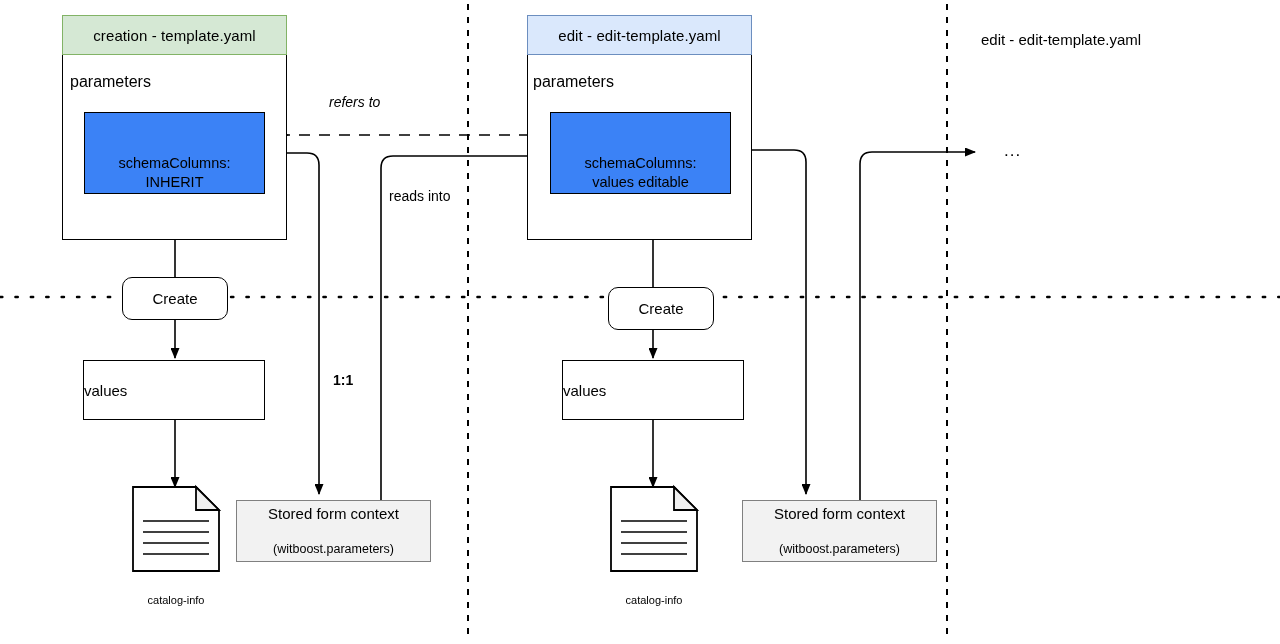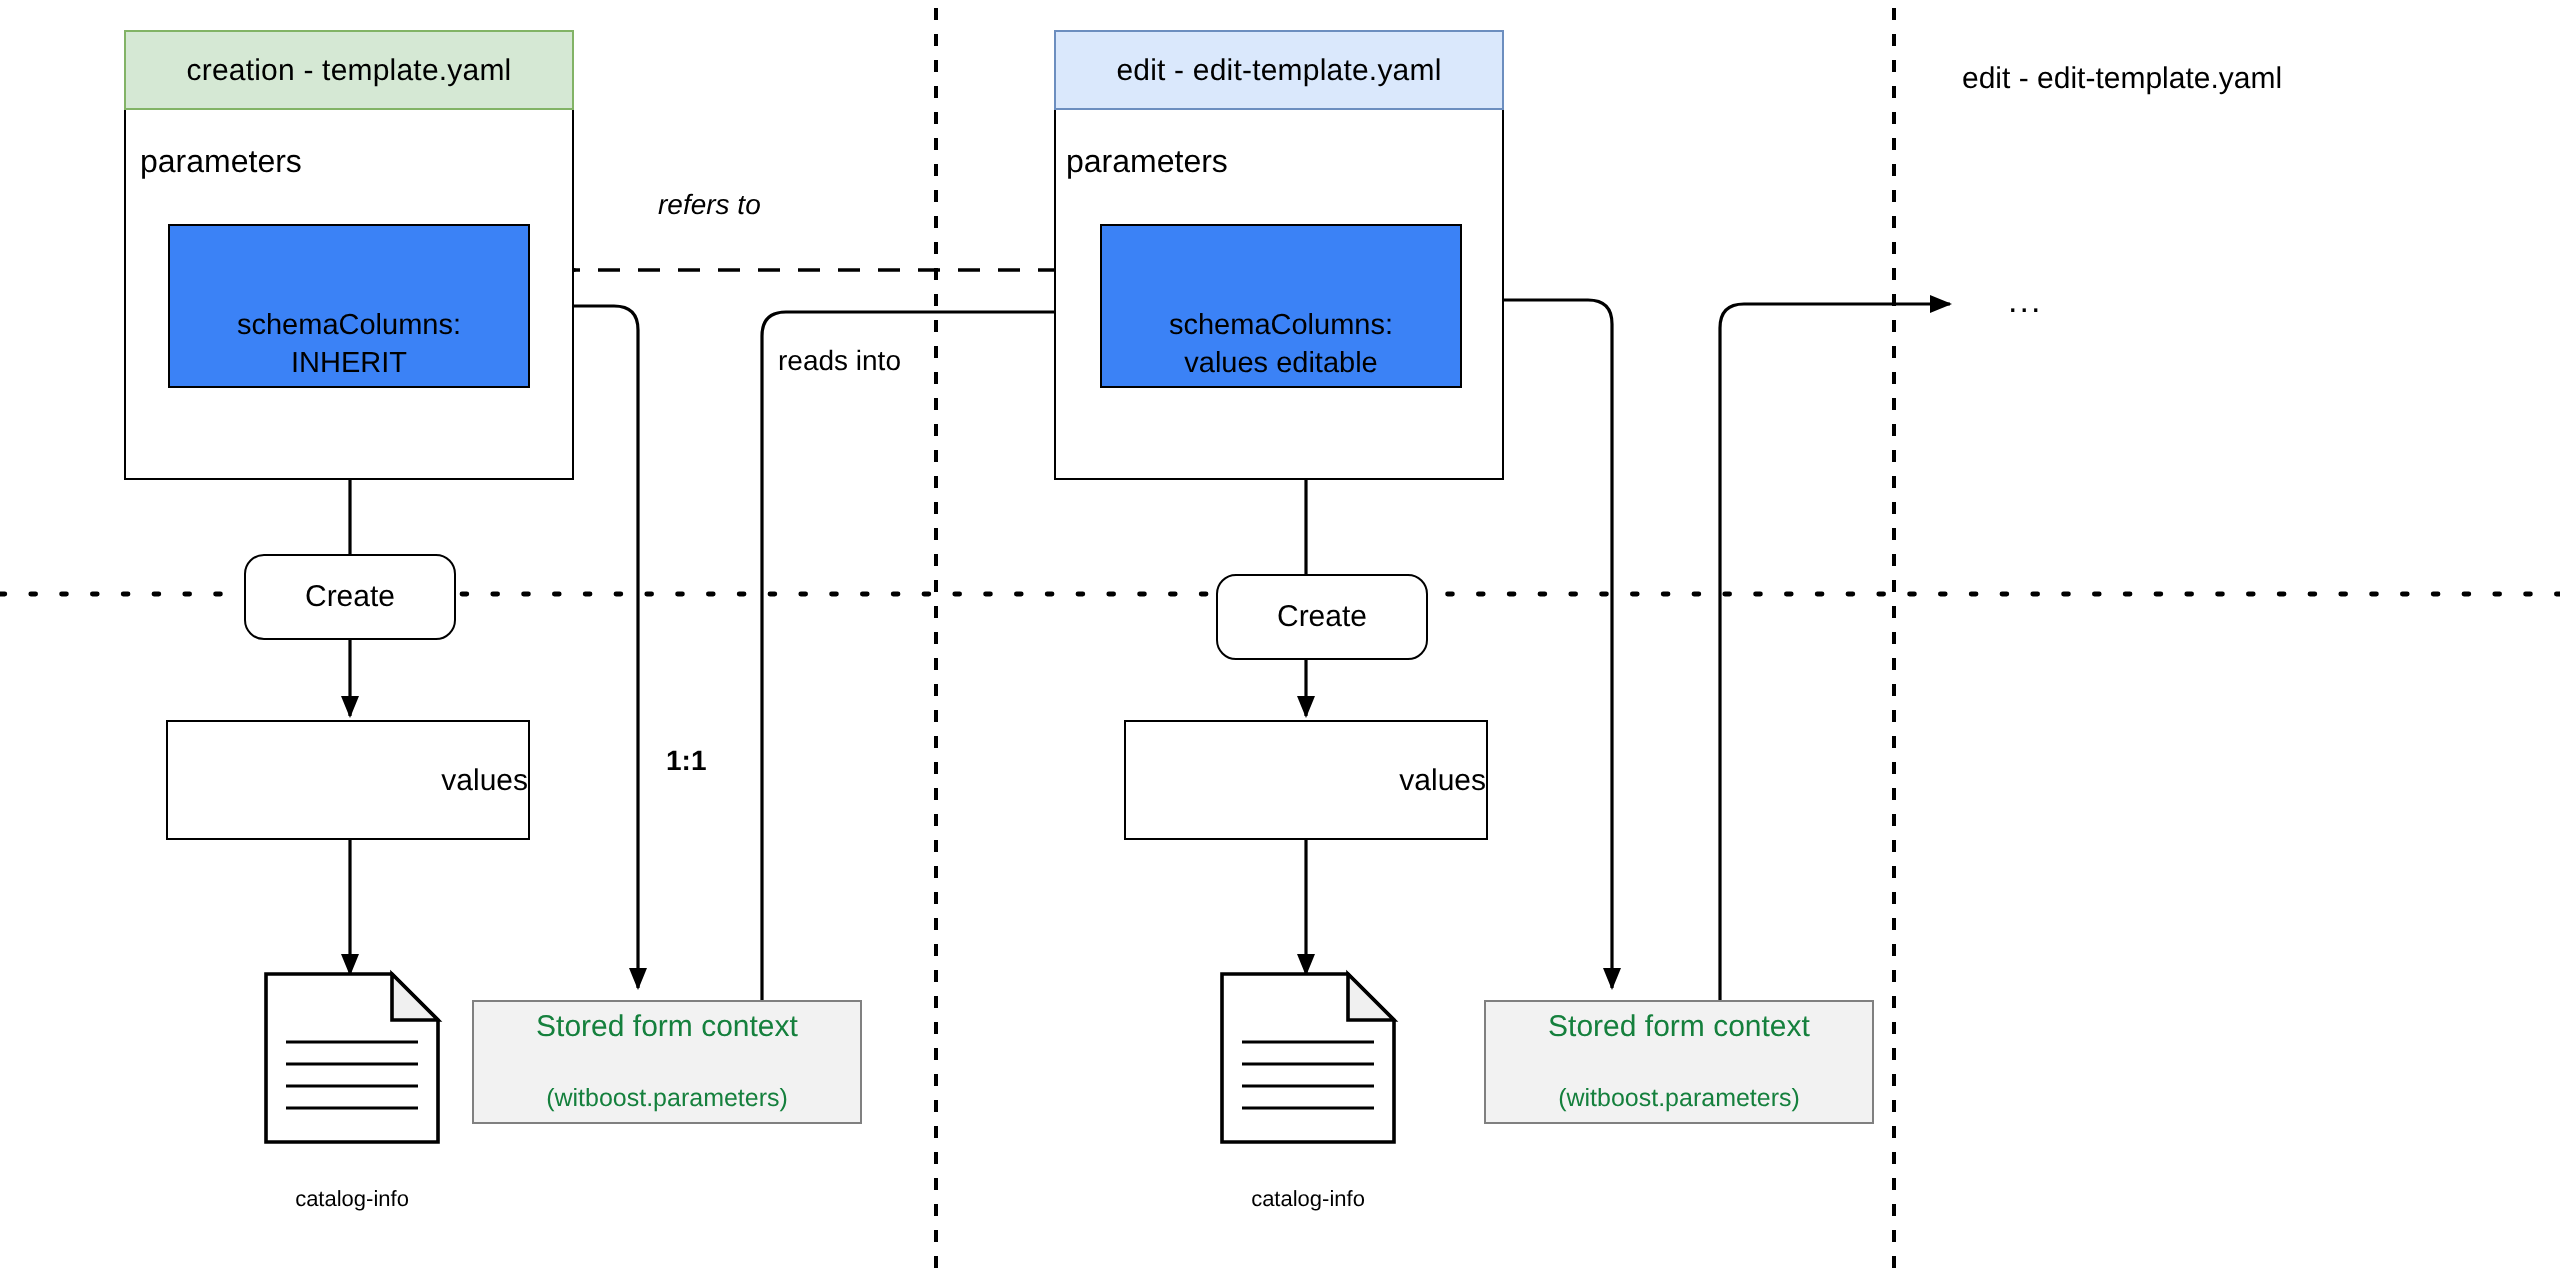--- a/index.html
+++ b/index.html
@@ -82,34 +82,34 @@
     font-size: 15px;
   }
   
   .values-box {
     position: absolute;
     box-sizing: border-box;
     border: 1.6px solid #000000;
     background: #ffffff;
     display: flex;
     align-items: center;
-    justify-content: flex-end;
+    justify-content: flex-start;
     font-size: 15px;
   }
   
   .context-box {
     position: absolute;
     box-sizing: border-box;
     border: 1.4px solid #808080;
     background: #f2f2f2;
     display: flex;
     flex-direction: column;
     align-items: center;
     justify-content: center;
-    color: #15803d;
+    color: #000000;
   }
   .context-title { font-size: 15px; line-height: 1.25; }
   .context-sub { font-size: 12.5px; line-height: 1.3; margin-top: 17px; }
   .doc-caption {
     position: absolute;
     font-size: 11px;
     text-align: center;
   }
   
   .edge-label {
@@ -238,16 +238,16 @@
 
   <div class="context-box" style="left:742px; top:500px; width:195px; height:62px;">
     <span class="context-title">Stored form context</span>
     <span class="context-sub">(witboost.parameters)</span>
   </div>
 
   <div class="swimlane-label" style="left:981px; top:31px;">edit - edit-template.yaml</div>
   <div class="ellipsis-label" style="left:1004px; top:141px;">...</div>
 
   <div class="edge-label italic" style="left:327px; top:94px;">refers to</div>
-  <div class="edge-label" style="left:387px; top:172px;">reads into</div>
+  <div class="edge-label" style="left:387px; top:188px;">reads into</div>
   <div class="edge-label" style="left:331px; top:372px;font-weight:bold;">1:1</div>
 
 </div>
 
 </body></html>

